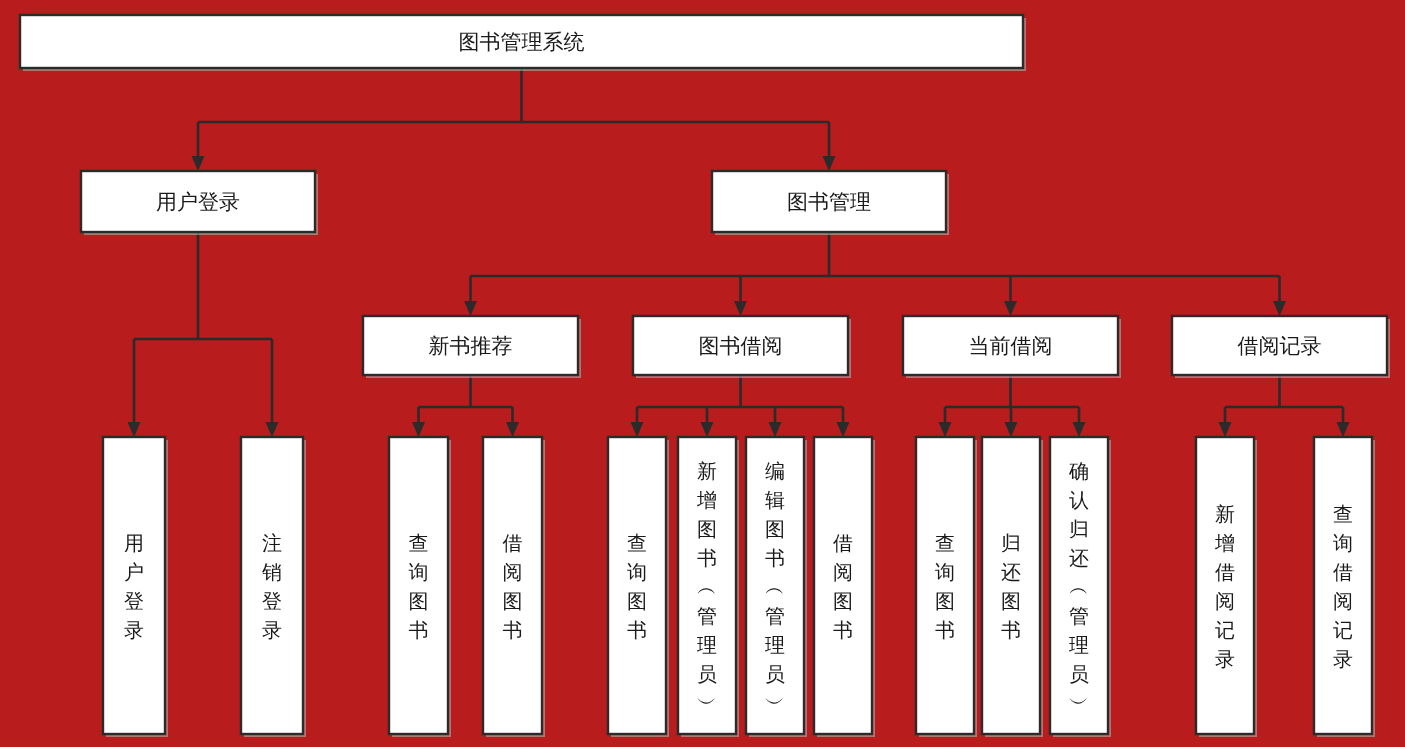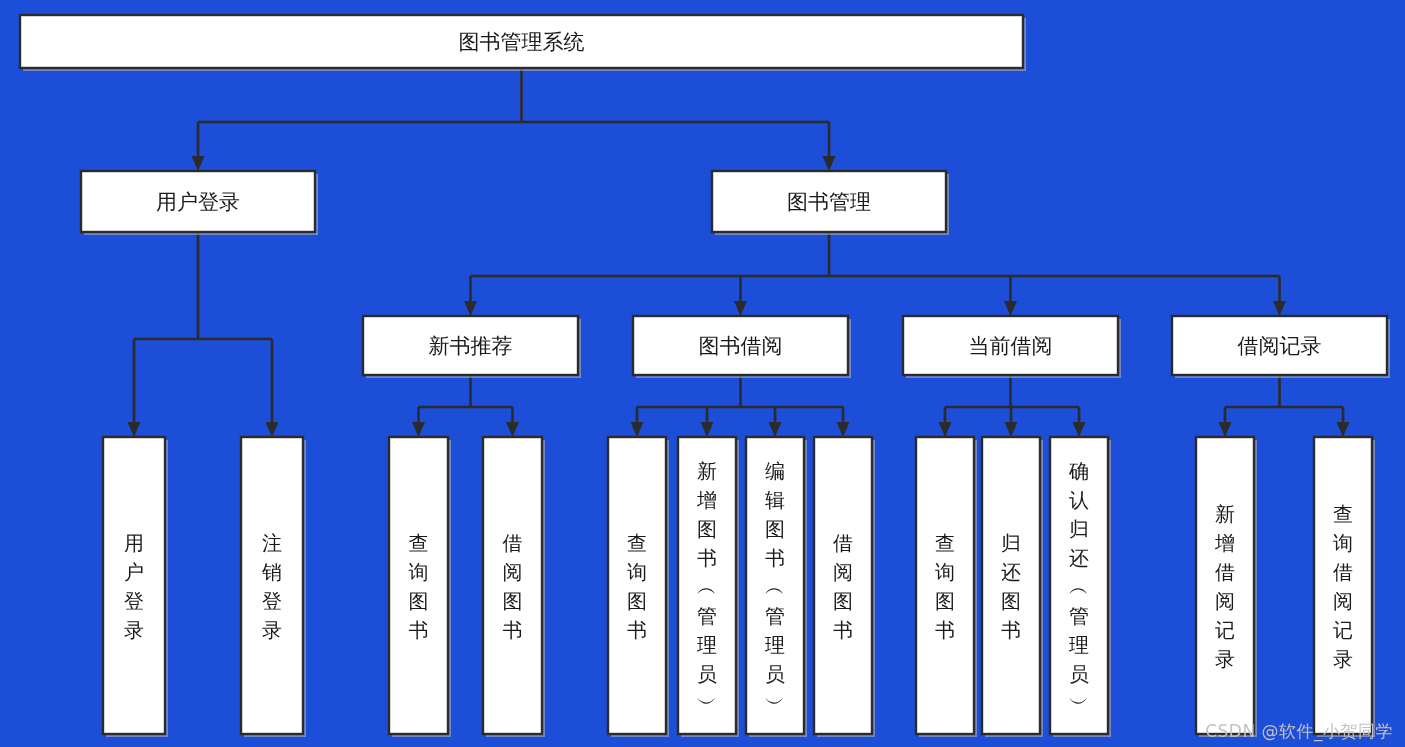--- a/index.html
+++ b/index.html
@@ -11,21 +11,21 @@
   body {
     width: 1405px;
     height: 747px;
     overflow: hidden;
     font-family: "DejaVu Sans", "Liberation Sans", sans-serif;
   }
   #diagram-root {
     position: relative;
     width: 1405px;
     height: 747px;
-    background: #1d4ed8;
+    background: #b91c1c;
   }
   svg#diagram-canvas {
     display: block;
     width: 1405px;
     height: 747px;
   }
   .node-box {
     fill: #ffffff;
     stroke: #2b2b2b;
     stroke-width: 2.4;
@@ -239,14 +239,13 @@
           <rect class="node-box" x="1196" y="437" width="58" height="297"></rect>
           <text class="node-label-v" x="1225" y="521.12"><tspan x="1225" dy="0">新</tspan><tspan x="1225" dy="29">增</tspan><tspan x="1225" dy="29">借</tspan><tspan x="1225" dy="29">阅</tspan><tspan x="1225" dy="29">记</tspan><tspan x="1225" dy="29">录</tspan></text>
         </g>
         <g>
           <rect class="node-box-shadow" x="1317" y="440" width="58" height="297"></rect>
           <rect class="node-box" x="1314" y="437" width="58" height="297"></rect>
           <text class="node-label-v" x="1343" y="521.12"><tspan x="1343" dy="0">查</tspan><tspan x="1343" dy="29">询</tspan><tspan x="1343" dy="29">借</tspan><tspan x="1343" dy="29">阅</tspan><tspan x="1343" dy="29">记</tspan><tspan x="1343" dy="29">录</tspan></text>
         </g>
       </g>
   </svg>
-  <div class="watermark-text">CSDN @软件_小贺同学</div>
 </div>
 
 </body></html>

